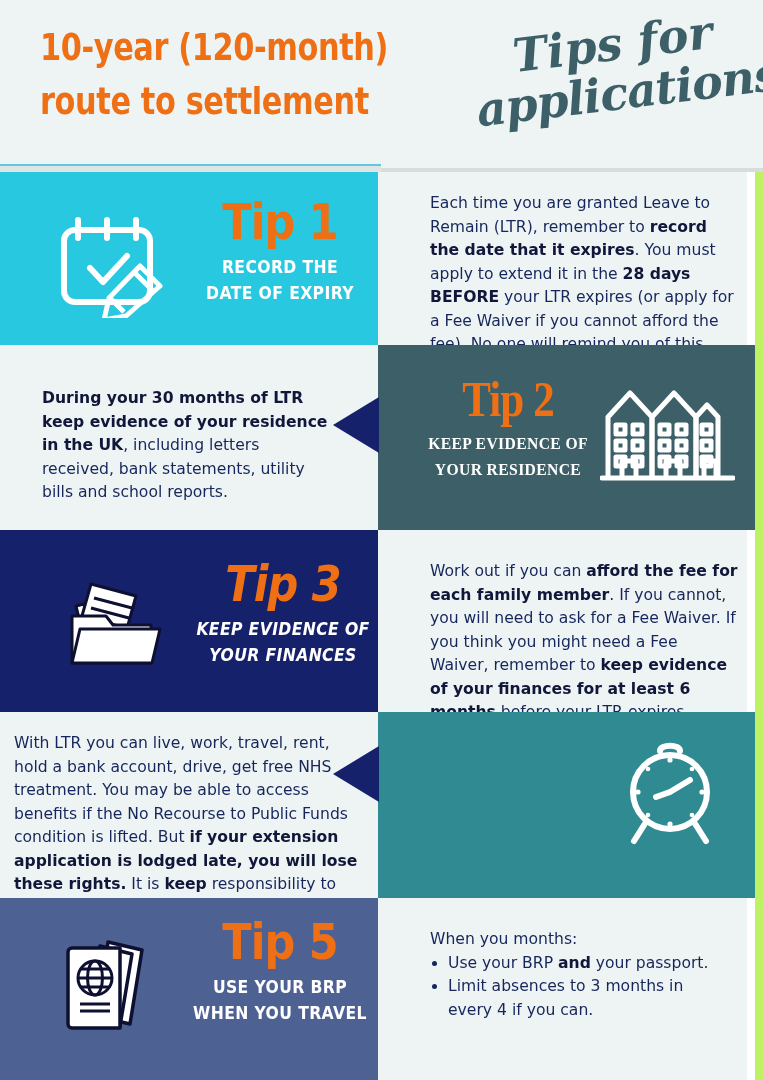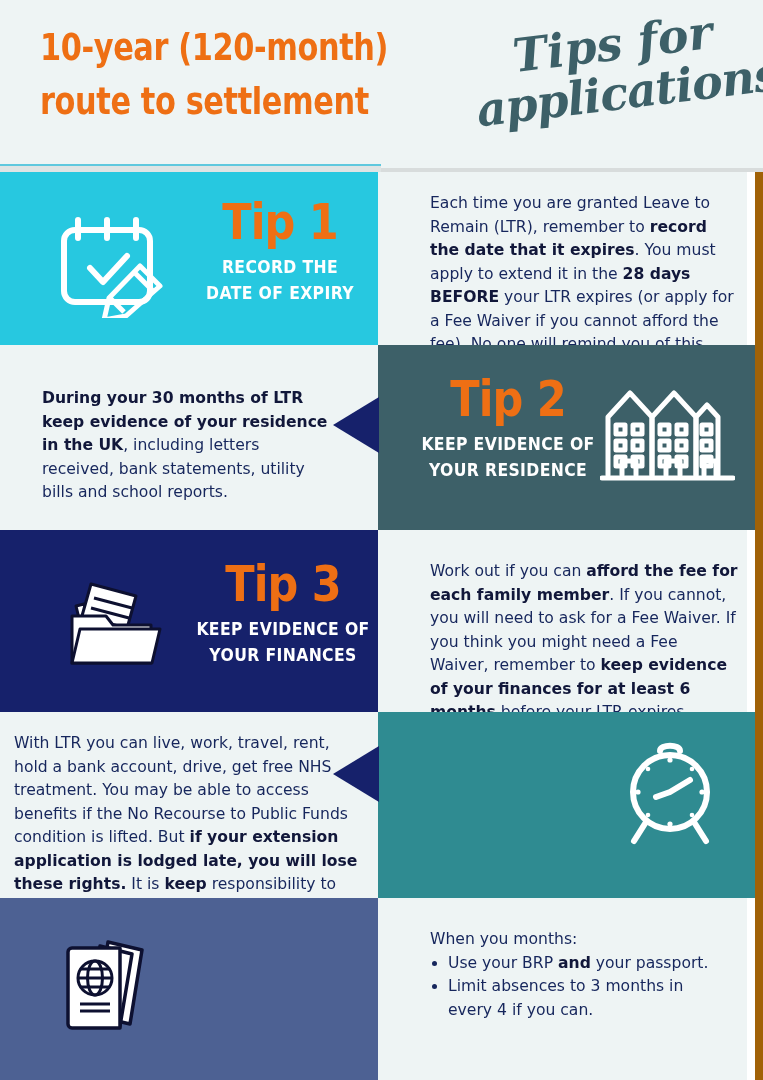--- a/index.html
+++ b/index.html
@@ -2,21 +2,21 @@
 <html><head>
 <meta charset="utf-8">
 <style>
   * { margin:0; padding:0; box-sizing:border-box; }
   html,body { width:763px; height:1080px; }
   body {
     background:#ffffff;
     font-family:"DejaVu Sans","Liberation Sans",sans-serif;
     overflow:hidden;
   }
-  .page { position:relative; width:763px; height:1080px; background:#a16207; }
+  .page { position:relative; width:763px; height:1080px; background:#bef264; }
 
   
   .header { position:absolute; left:0; top:0; width:763px; height:172px; background:#eef4f4; }
   .header-title {
     position:absolute; left:40px; top:20px; width:430px;
     color:#ee6f14;
     font-family:"DejaVu Sans","Liberation Sans",sans-serif;
     font-weight:bold; font-size:38px; line-height:54px;
     letter-spacing:-0.5px;
     transform:scaleX(0.80); transform-origin:left top;
@@ -121,21 +121,21 @@
     <div class="panel right bg-white">
       <div class="body" id="b1" style="left:52px;top:20px;width:305px;">Each time you are granted Leave to Remain (LTR), remember to <b>record the date that it expires</b>. You must apply to extend it in the <b>28 days BEFORE</b> your LTR expires (or apply for a Fee Waiver if you cannot afford the fee). No one will remind you of this date so be sure to remember.</div>
       <div class="tail"></div>
     </div>
   </div>
 
   <div class="row" id="row2" style="top:345px;height:185px;">
     <div class="panel left bg-white">
       <div class="body" id="b2" style="left:42px;top:42px;width:290px;"><b>During your 30 months of LTR keep evidence of your residence in the UK</b>, including letters received, bank statements, utility bills and school reports.</div>
     </div>
-    <div class="panel right" id="p2" style="background: rgb(61, 96, 104);">
+    <div class="panel right" id="p2" style="background: rgb(61, 96, 104); font-family: Liberation Serif, serif;">
       <div class="arrow left" id="a2" style="left: -45px; top: 52px; border-right: 46px solid rgb(22, 33, 107);"></div>
       <div class="tipblock" style="left:30px;top:28px;width:200px;">
         <div class="tipnum">Tip 2</div>
         <div class="tipcap">
           <div>KEEP EVIDENCE OF</div>
           <div>YOUR RESIDENCE</div>
         </div>
       </div>
       <div class="icon" style="left:222px;top:30px;">
         <svg width="135" height="115" viewBox="0 0 135 115">
@@ -160,21 +160,21 @@
             <rect x="102" y="82" width="9" height="9"></rect>
             <path d="M22 100V86h14v14M66 100V86h14v14M104 100V86h12v14"></path>
             <path d="M2 103h131"></path>
           </g>
         </svg>
       </div>
     </div>
   </div>
 
   <div class="row" id="row3" style="top:530px;height:182px;">
-    <div class="panel left" id="p3" style="background: rgb(22, 33, 107);">
+    <div class="panel left" id="p3" style="background: rgb(22, 33, 107); font-style: italic;">
       <div class="icon" style="left:58px;top:42px;">
         <svg width="110" height="100" viewBox="0 0 110 100">
           <g stroke="#0d1030" stroke-width="3" stroke-linejoin="round">
             <path d="M18 34l8-2 14 48-10 3z" fill="#ffffff"></path>
             <path d="M33 12l45 12-13 47-45-13z" fill="#ffffff"></path>
             <path d="M36 26l38 10M33 36l38 10M30 46l38 10M27 56l33 9" fill="none" stroke-width="3"></path>
             <path d="M14 44h34l7 9h38v38H14z" fill="#ffffff"></path>
             <path d="M22 57h80l-8 34H14z" fill="#ffffff"></path>
           </g>
         </svg>
@@ -233,20 +233,27 @@
             <path d="M22 18h48v80H22a4 4 0 0 1-4-4V22a4 4 0 0 1 4-4z"></path>
           </g>
           <g fill="none" stroke="#0d1030" stroke-width="3">
             <circle cx="45" cy="48" r="17"></circle>
             <ellipse cx="45" cy="48" rx="7.5" ry="17"></ellipse>
             <path d="M28 48h34M31 39h28M31 57h28"></path>
             <path d="M30 74h30M30 81h30"></path>
           </g>
         </svg>
       </div>
+      <div class="tipblock" style="left:182px;top:18px;width:196px;">
+        <div class="tipnum">Tip 5</div>
+        <div class="tipcap">
+          <div>USE YOUR BRP</div>
+          <div>WHEN YOU TRAVEL</div>
+        </div>
+      </div>
       <div class="arrow right" id="a5" style="left: 378px; top: 28px; border-left: 46px solid rgb(39, 200, 224);"></div>
     </div>
     <div class="panel right bg-white">
       <div class="body" style="left:52px;top:30px;width:300px;">
         <div>When you months:</div>
         <ul id="b5list">
             <li>Use your BRP <b>and</b> your passport.</li>
             <li>Limit absences to 3 months in every 4 if you can.</li>
           </ul>
       </div>

